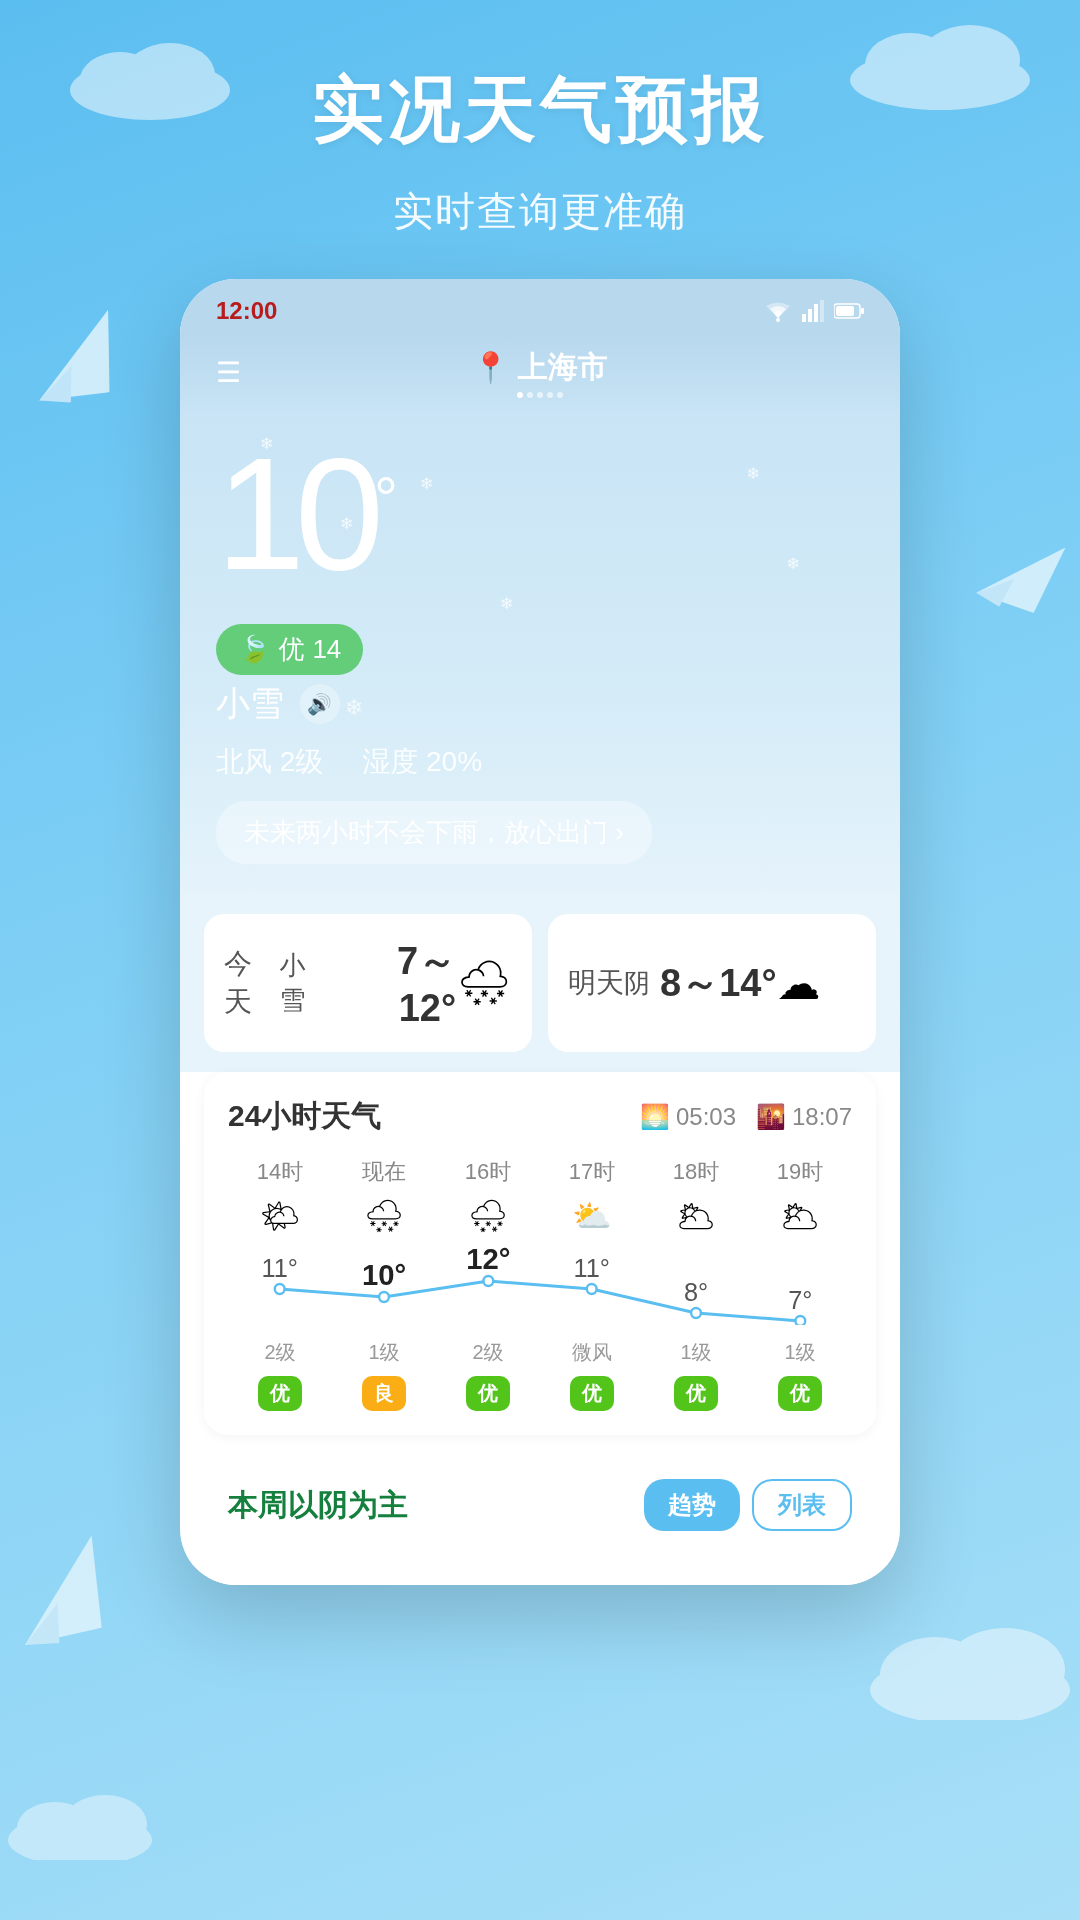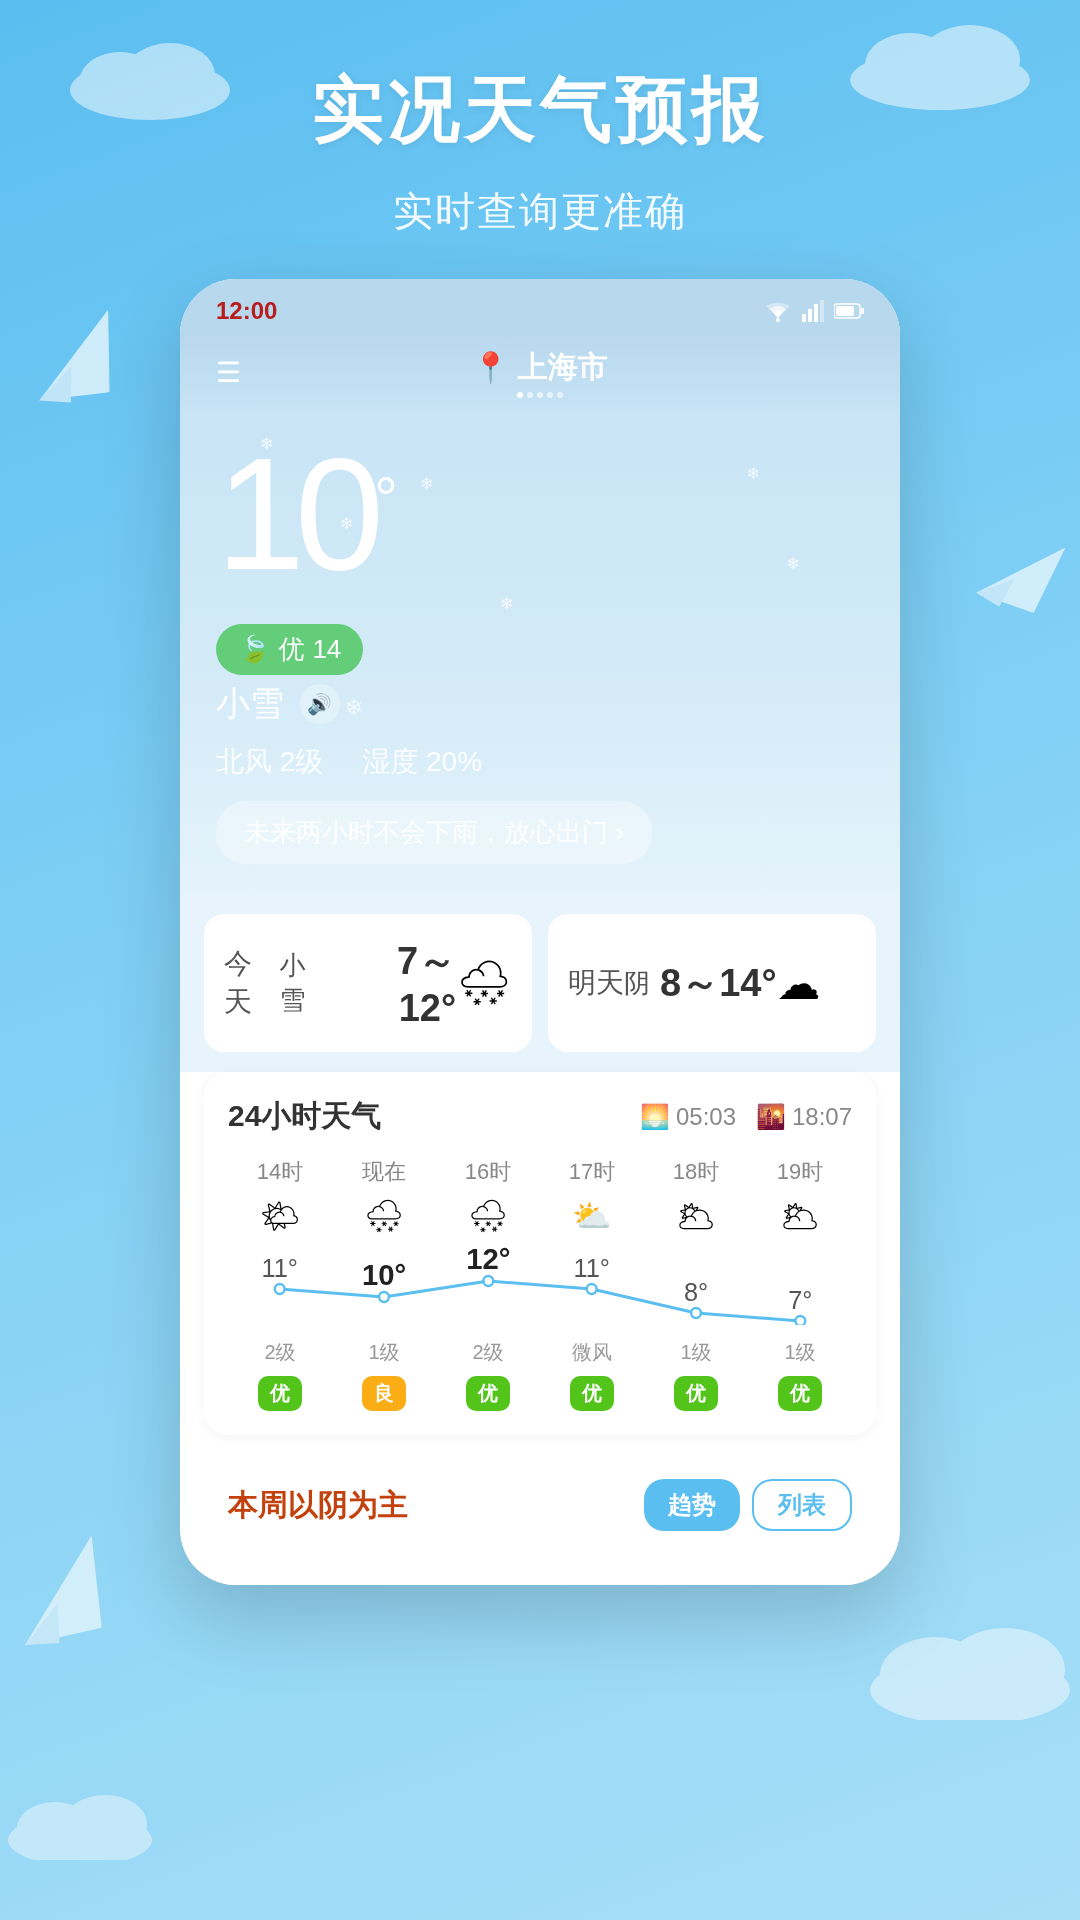--- a/index.html
+++ b/index.html
@@ -307,21 +307,21 @@
       padding: 24px;
     }
     .week-header {
       display: flex;
       justify-content: space-between;
       align-items: center;
     }
     .week-title {
       font-size: 30px;
       font-weight: 600;
-      color: #c2410c;
+      color: #15803d;
     }
     .week-buttons {
       display: flex;
       gap: 12px;
       margin-left: 7px;
     }
     .week-btn {
       border-radius: 20px;
       padding: 8px 24px;
       font-size: 24px;

